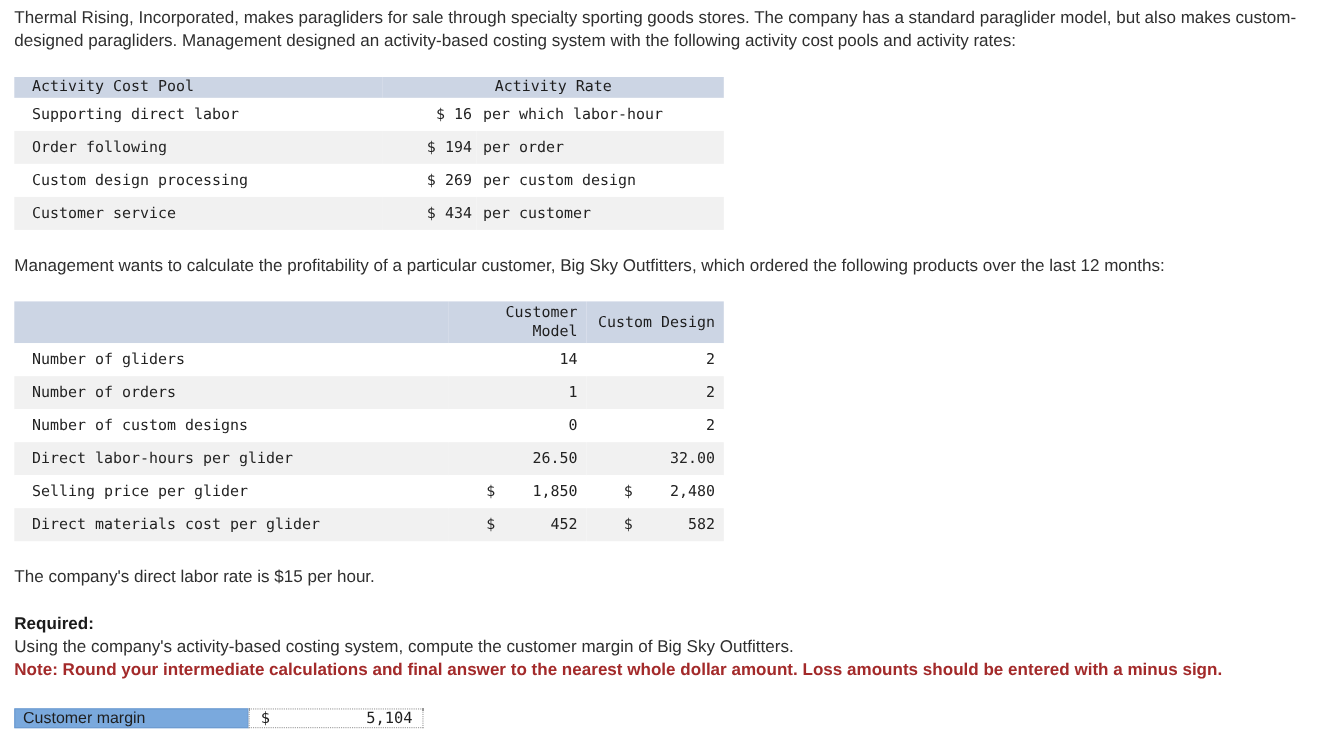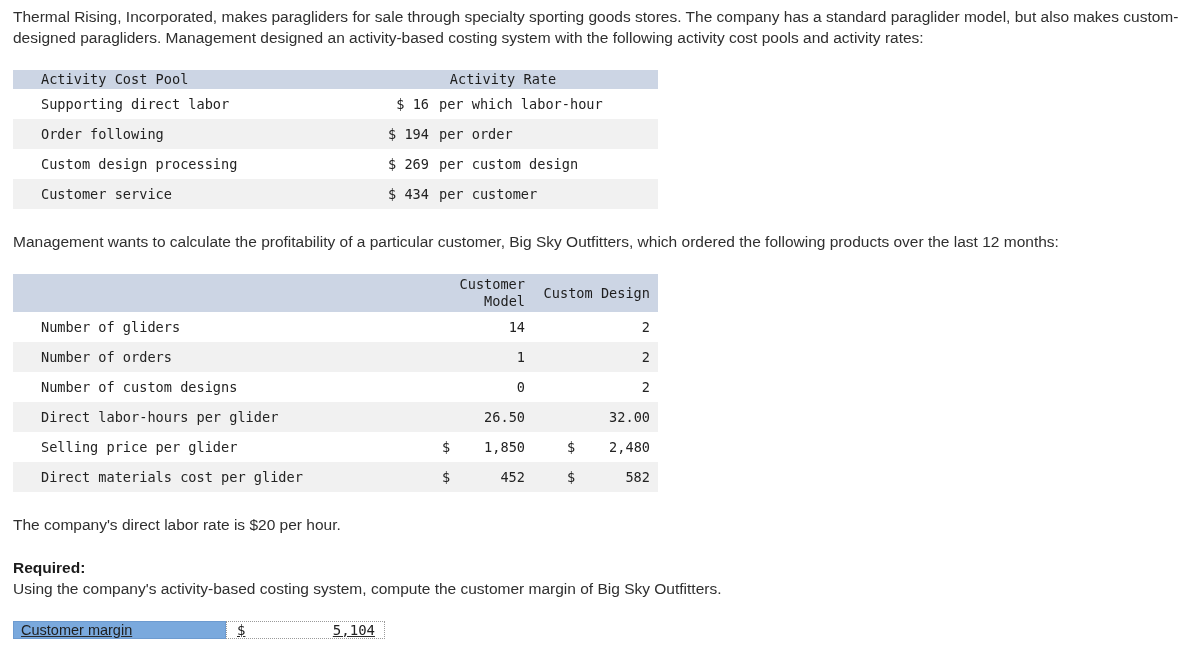--- a/index.html
+++ b/index.html
@@ -53,21 +53,21 @@
   }
   .datatable .hdr-row.two-line th {
     height: 38px;
     line-height: 17px;
     vertical-align: middle;
   }
   .datatable tbody tr { height: 30px; }
   .datatable tbody tr.odd  { background: #ffffff; }
   .datatable tbody tr.even { background: #f1f1f1; }
   .datatable .lbl {
-    padding-left: 28px;
+    padding-left: 16px;
     text-align: left;
   }
   .datatable .num {
     text-align: right;
     padding-right: 2px;
   }
   .datatable .cur {
     text-align: right;
     padding-right: 4px;
   }
@@ -118,26 +118,25 @@
     font-size: 15.5px;
     line-height: 21px;
     font-weight: bold;
     color: #a32a2a;
     max-width: 1178px;
   }
 
   
   .answer-wrap {
     display: flex;
-    align-items: flex-end;
+    align-items: flex-start;
     width: 372px;
     height: 16px;
     margin-left: 13px;
     box-sizing: border-box;
-    text-decoration: underline;
   }
   .answer-label {
     width: 213px;
     background: #7aa9dd;
     border: 1px solid #6d9bd0;
     box-sizing: border-box;
     display: flex;
     align-items: center;
     padding-left: 7px;
     font-size: 14.5px;
@@ -253,26 +252,27 @@
       <tr class="even">
         <td class="lbl">Direct materials cost per glider</td>
         <td class="num"><span class="cellpair"><span class="sym">$</span><span>452</span></span></td>
         <td class="num"><span class="cellpair"><span class="sym">$</span><span>582</span></span></td>
       </tr>
     </tbody>
   </table>
 
   <div class="spacer-22"></div>
 
-  <p class="para">The company's direct labor rate is $20 per hour.</p>
+  <p class="para">The company's direct labor rate is $15 per hour.</p>
 
   <div class="spacer-22"></div>
 
   <div class="req-head">Required:</div>
   <div class="req-line">Using the company's activity-based costing system, compute the customer margin of Big Sky Outfitters.</div>
+  <div class="note-line">Note: Round your intermediate calculations and final answer to the nearest whole dollar amount. Loss amounts should be entered with a minus sign.</div>
 
 </div>
 
 <div style="height:24px"></div>
 
 <div class="answer-wrap">
   <div class="answer-label">Customer margin</div>
   <div class="answer-value">
     <span class="sym">$</span>
     <span class="amt">5,104</span>

